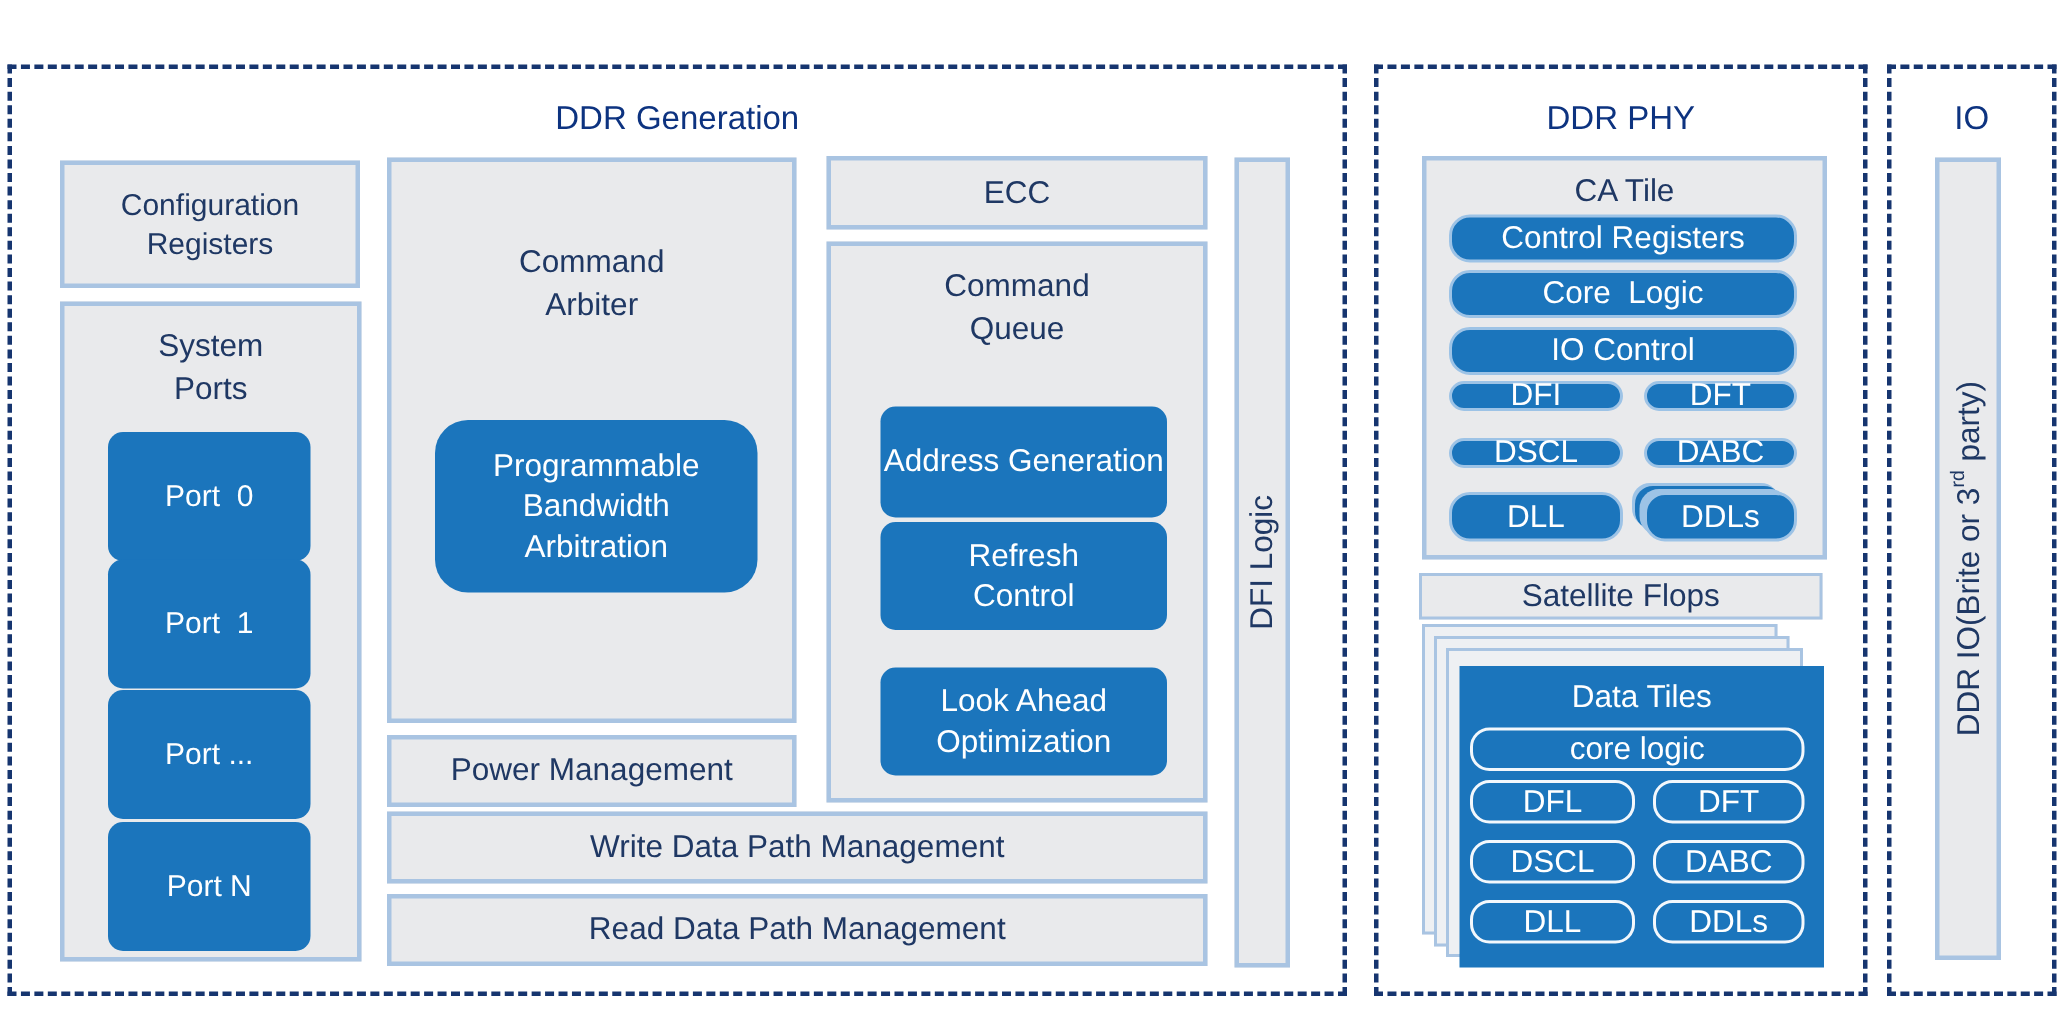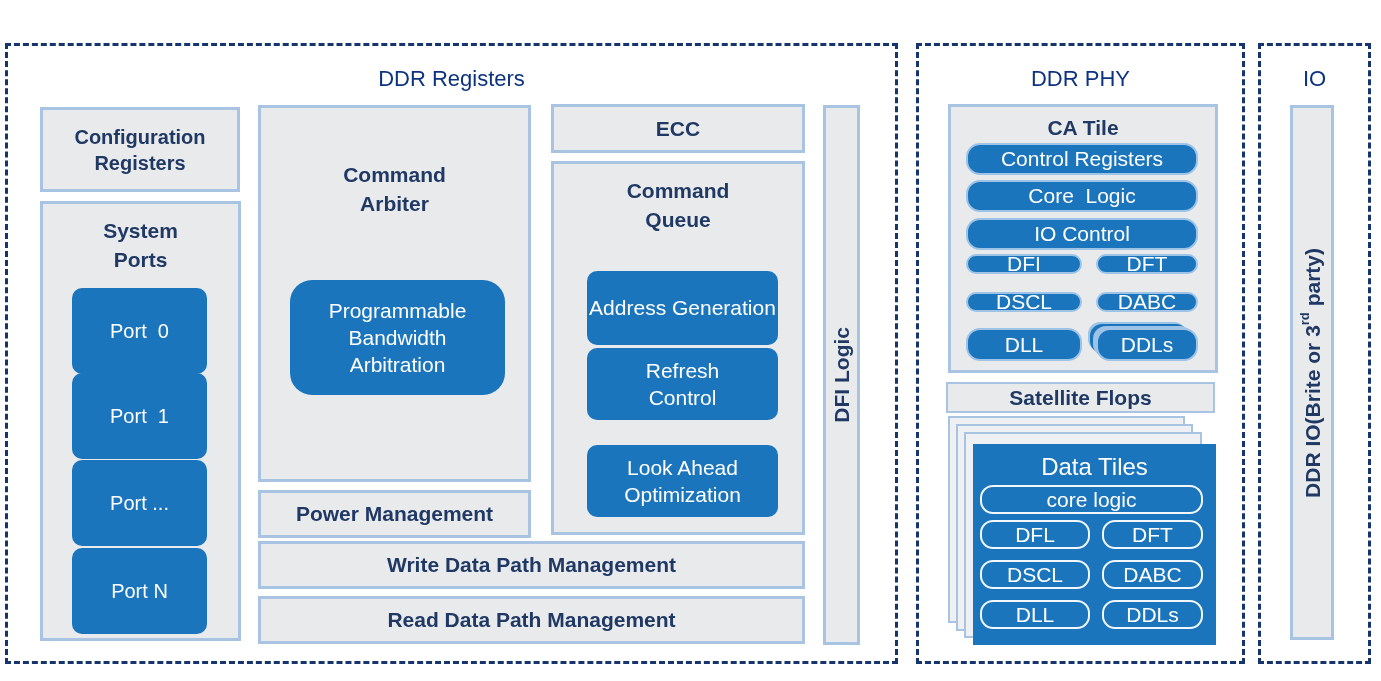--- a/index.html
+++ b/index.html
@@ -11,21 +11,21 @@
   .region { position:absolute; border:3px dashed #16356f; box-sizing:border-box; }
   #r-controller { left:5px;  top:43px; width:893px; height:621px; }
   #r-phy        { left:916px; top:43px; width:329px; height:621px; }
   #r-io         { left:1258px;top:43px; width:113px; height:621px; }
   .region-title { margin-top:20px; text-align:center; font-size:22px; color:#0d3380; }
 
   .panel {
     position:absolute; background:#e9eaec; border:3px solid #a9c4e2;
     box-sizing:border-box; color:#1f3864;
     display:flex; align-items:center; justify-content:center;
-    text-align:center; font-size:20px; line-height:1.3;font-weight:bold;
+    text-align:center; font-size:20px; line-height:1.3;
   }
   .panel.col { flex-direction:column; justify-content:flex-start; align-items:center; }
   .hdr { font-size:21px; line-height:1.4; display:block; }
 
   .bluebox {
     position:absolute; background:#1b75bc; color:#ffffff;
     box-sizing:border-box; display:flex; align-items:center; justify-content:center;
     text-align:center; font-size:20px; line-height:1.3;
   }
 
@@ -76,21 +76,21 @@
 
   #satellite-flops { left:946px; top:382px; width:269px; height:31px; font-size:21px; border-width:2px; }
 
   .sheet { position:absolute; background:#eef0f3; border:2px solid #a9c4e2; box-sizing:border-box; }
   #sheet-1 { left:948px; top:416px; width:237px; height:207px; }
   #sheet-2 { left:956px; top:424px; width:237px; height:207px; }
   #sheet-3 { left:964px; top:432px; width:238px; height:206px; }
 
   #data-tiles { left:973px; top:444px; width:243px; height:201px; flex-direction:column;
                 justify-content:flex-start; padding-top:4px; }
-  #data-tiles-title { font-size:24px; margin-top:2px; }
+  #data-tiles-title { font-size:21px; margin-top:2px; }
   .dpill {
     position:absolute; border:2px solid #f2f7fc; border-radius:13px; color:#ffffff;
     box-sizing:border-box; display:flex; align-items:center; justify-content:center;
     font-size:21px; background:transparent;
   }
   #dt-core { left:980px; top:485px; width:223px; height:29px; }
   .dt-left  { left:980px; width:110px; height:29px; }
   .dt-right { left:1102px; width:101px; height:29px; }
   #dt-p0a,#dt-p0b { top:520px; }
   #dt-p1a,#dt-p1b { top:560px; }
@@ -98,21 +98,21 @@
 
   
   #io-bar { left:1290px; top:105px; width:44px; height:535px; }
 </style>
 </head>
 <body>
 
 <div id="canvas">
 
   <div class="region" id="r-controller">
-    <div class="region-title">DDR Registers</div>
+    <div class="region-title">DDR Generation</div>
   </div>
   <div class="region" id="r-phy">
     <div class="region-title">DDR PHY</div>
   </div>
   <div class="region" id="r-io">
     <div class="region-title">IO</div>
   </div>
 
   <div class="panel" id="config-registers">
     <span>Configuration Registers</span>

